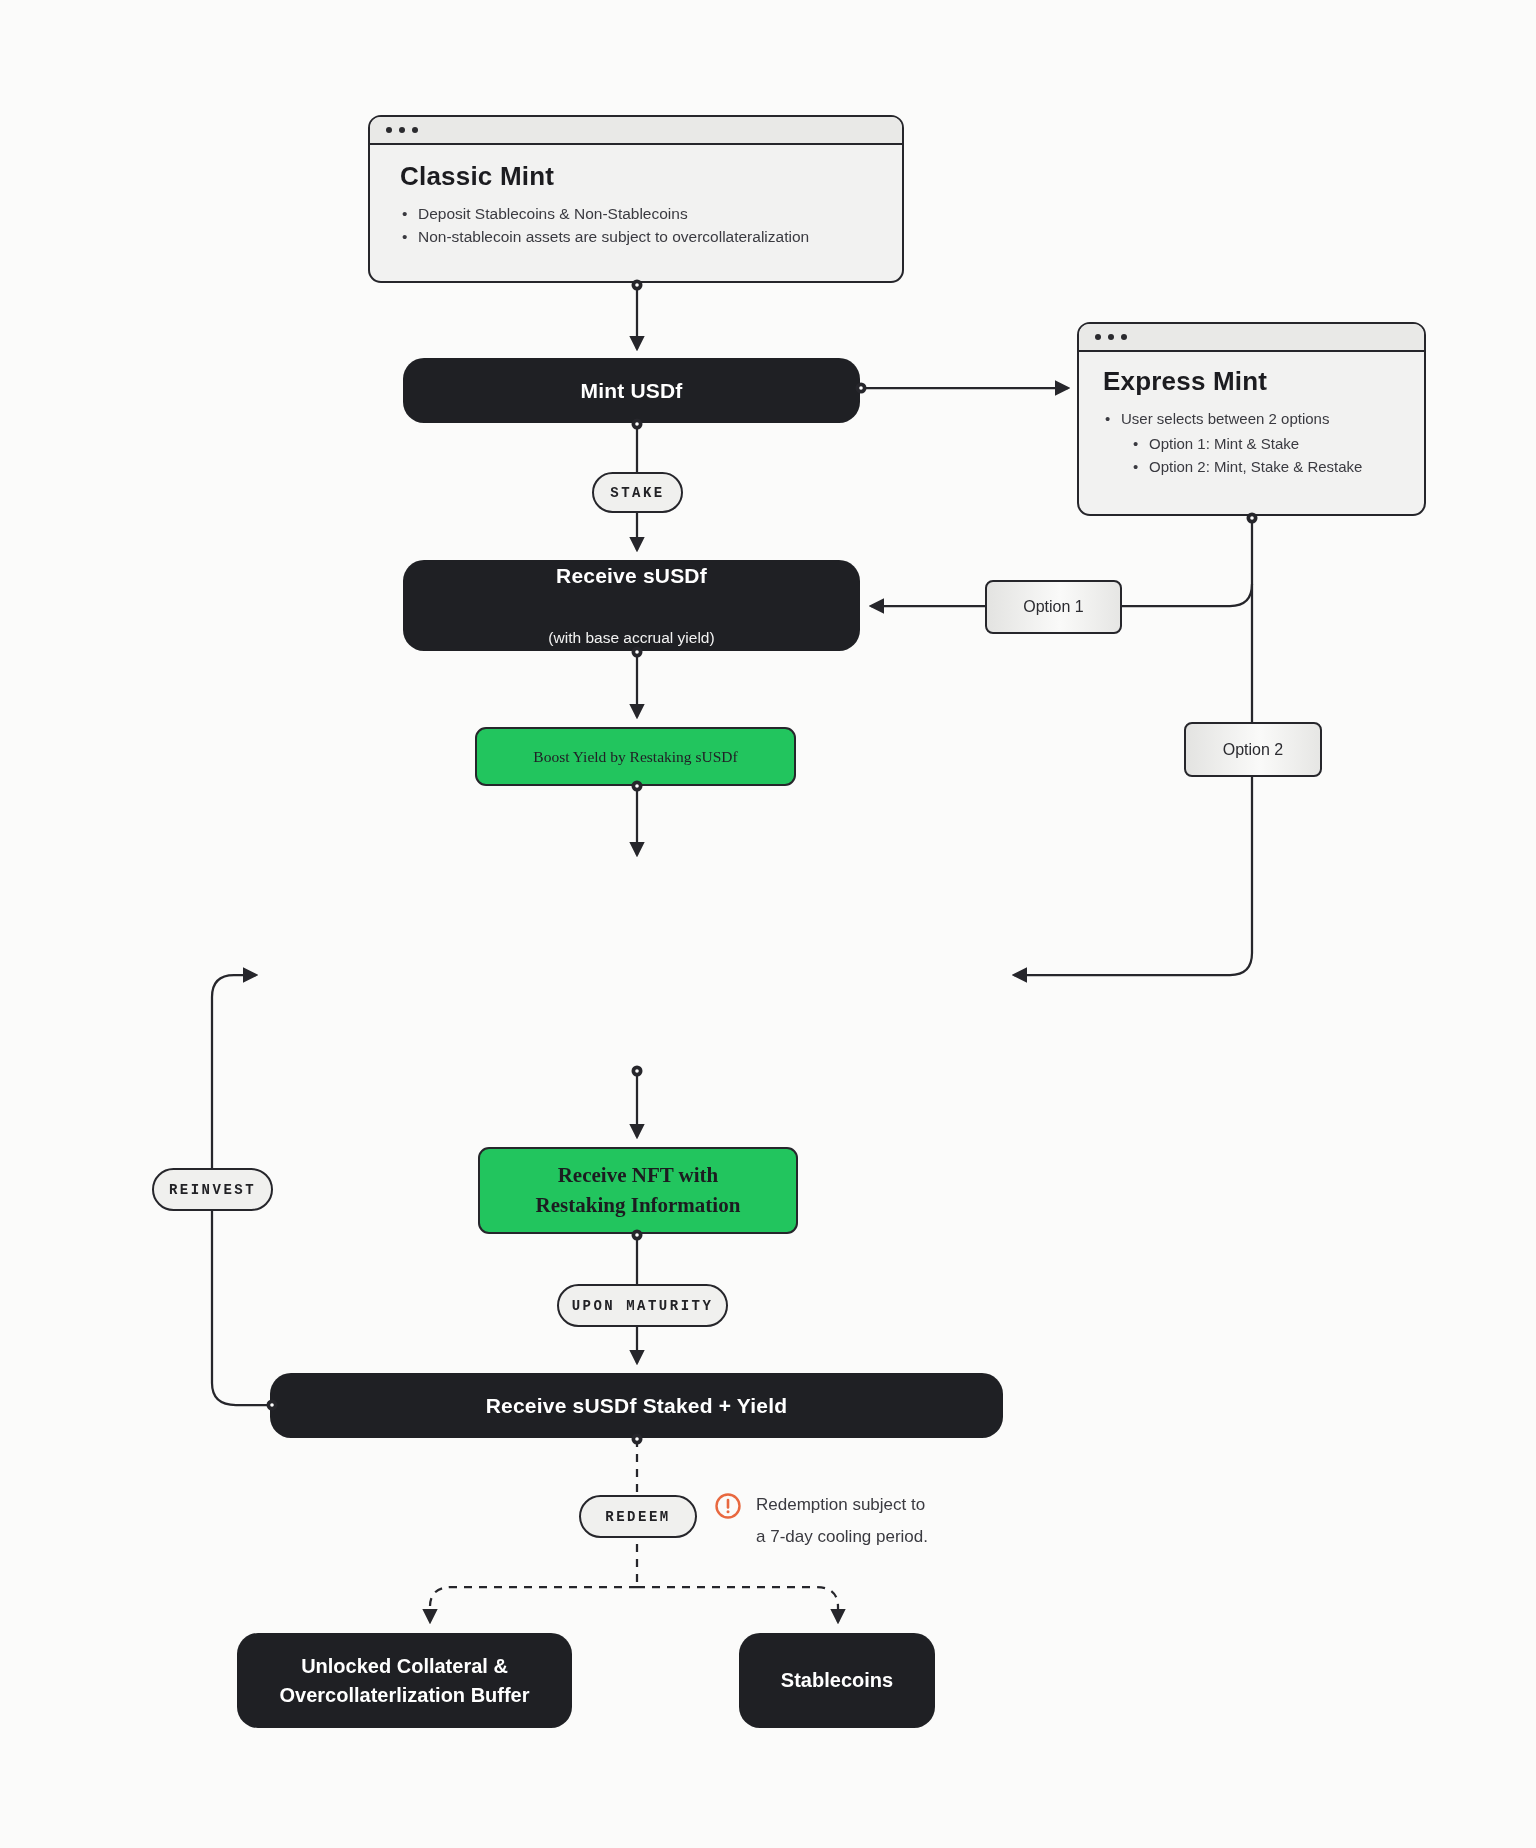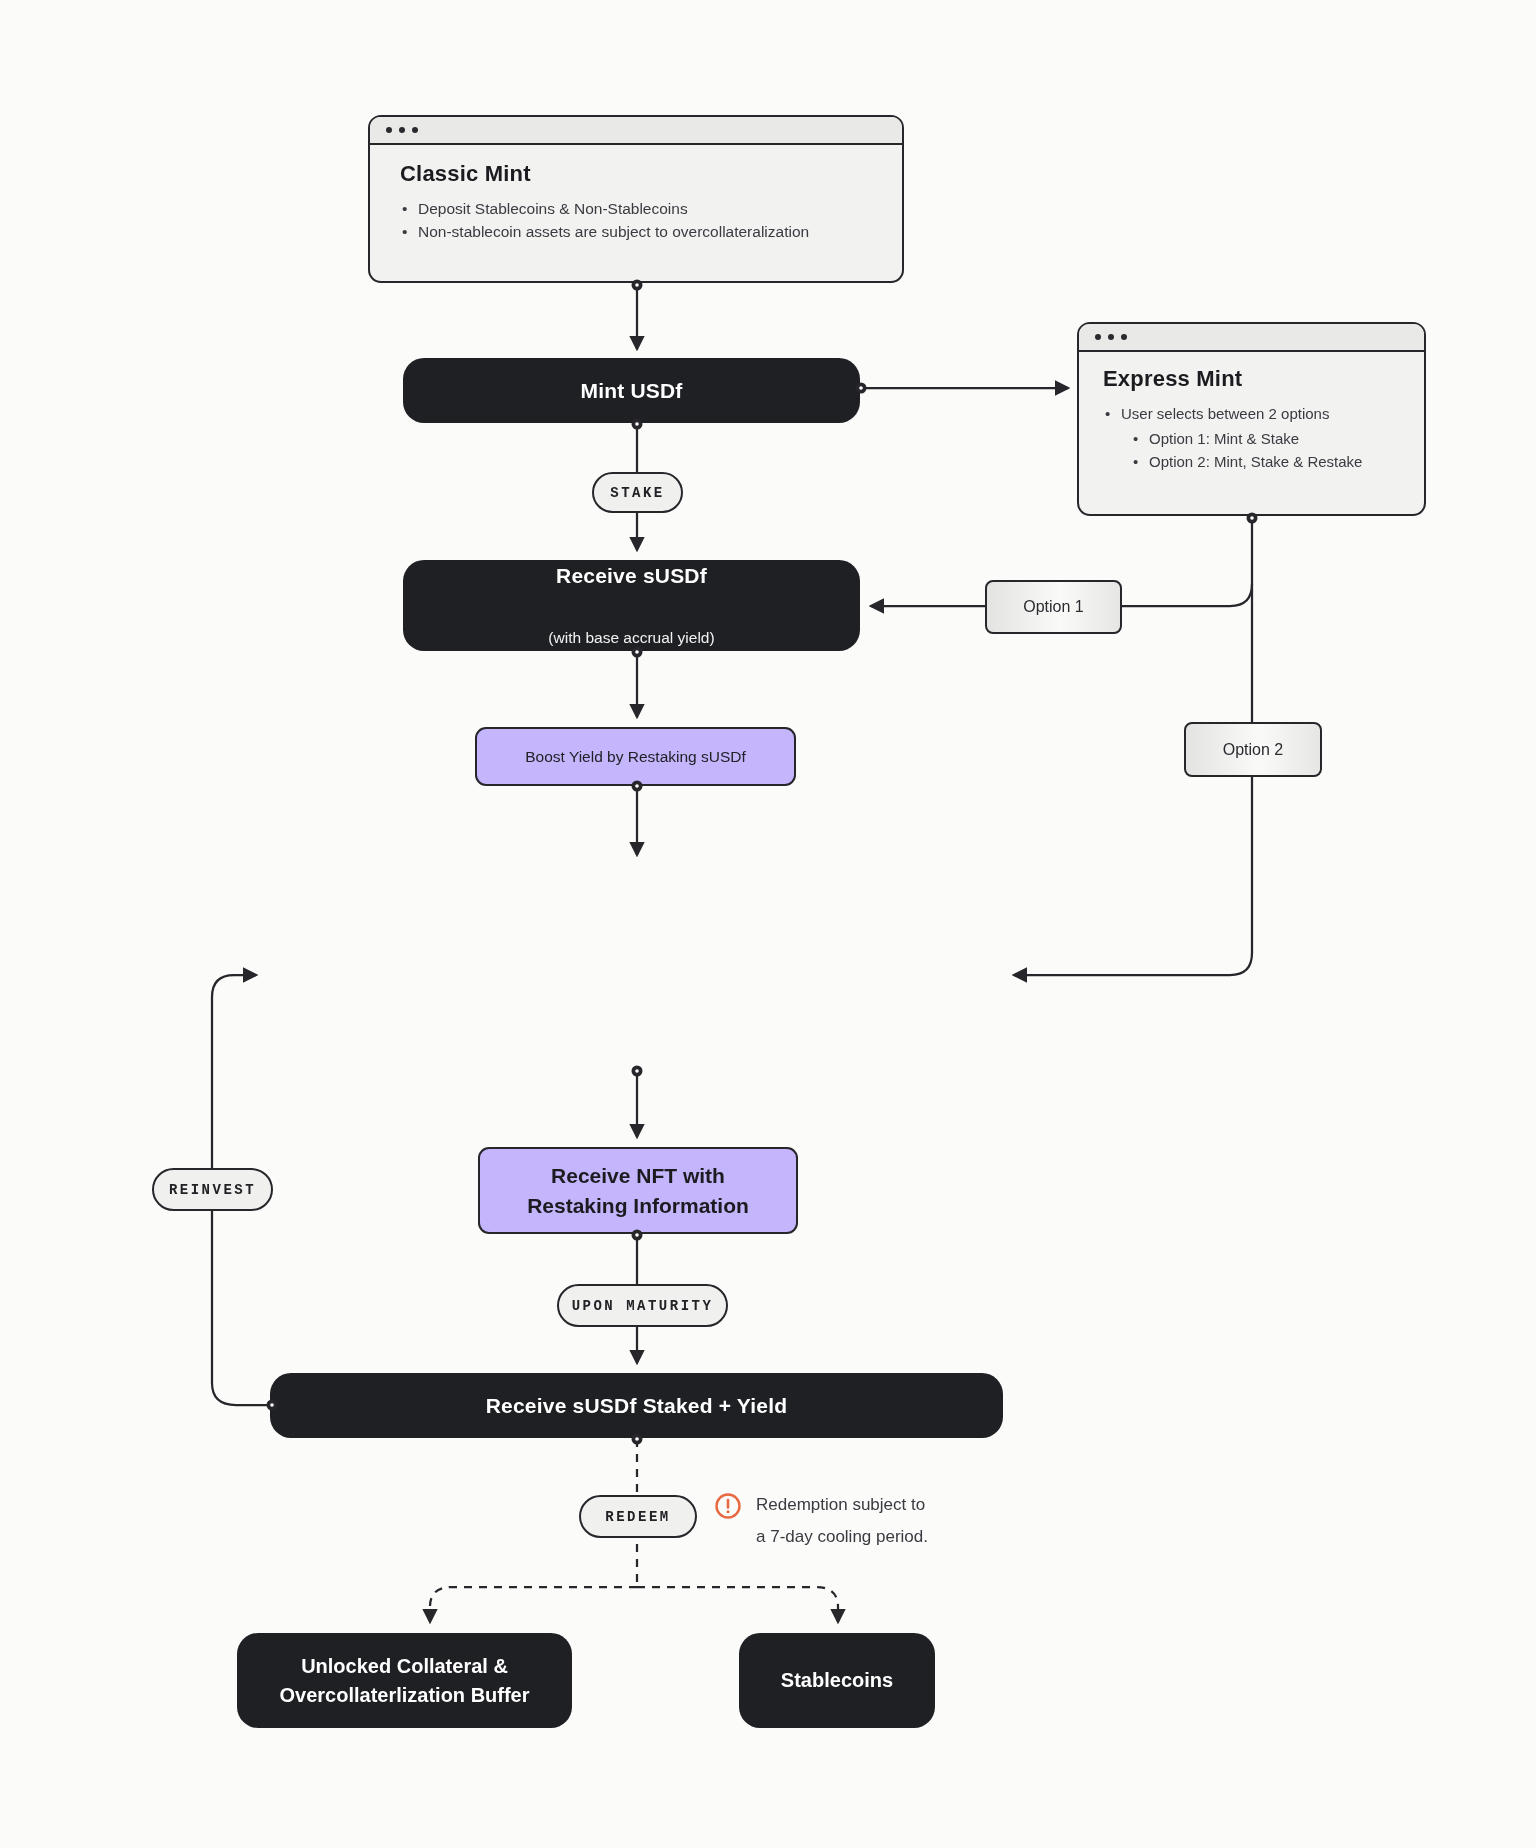--- a/index.html
+++ b/index.html
@@ -14,37 +14,37 @@
   
   .window{
     background:#f2f2f1;border:2.5px solid #26262b;border-radius:13px;
   }
   .winhead{
     height:26px;border-bottom:2.5px solid #26262b;background:#e9e9e7;
     border-radius:10px 10px 0 0;display:flex;align-items:center;padding-left:16px;gap:7px;
   }
   .windot{width:6px;height:6px;border-radius:50%;background:#2a2a2e;}
   .winbody{padding:16px 30px 10px 30px;}
-  .wintitle{font-size:22px;font-weight:700;letter-spacing:.2px;color:#1c1c20;}
+  .wintitle{font-size:26px;font-weight:700;letter-spacing:.2px;color:#1c1c20;}
   ul.blt{list-style:none;margin:10px 0 0 0;padding:0;font-size:15.5px;color:#3a3a40;}
   ul.blt li{position:relative;padding-left:18px;line-height:23px;}
   ul.blt li::before{content:"•";position:absolute;left:2px;color:#3a3a40;}
   ul.blt.sub{margin:0 0 0 28px;}
   
   .dark{
     background:#1f2024;border-radius:21px;color:#fff;display:flex;flex-direction:column;
     align-items:center;justify-content:center;text-align:center;
   }
   .dark .t1{font-size:21px;font-weight:700;letter-spacing:.2px;}
   .dark .t2{font-size:15.5px;font-weight:400;margin-top:5px;color:#f2f2f2;}
   .dark .t-multi{font-size:20px;font-weight:700;line-height:1.45;}
   
   .light{
-    background:#c4b5fd;border:2.5px solid #26262b;border-radius:11px;display:flex;
-    align-items:center;justify-content:center;text-align:center;
+    background:#22c55e;border:2.5px solid #26262b;border-radius:11px;display:flex;
+    align-items:center;justify-content:center;text-align:center;font-family:Liberation Serif, serif;
   }
   .light.plain{font-size:15.5px;color:#212126;}
   .light.bold{font-size:21px;font-weight:700;line-height:1.4;color:#1c1c20;}
   
   .pill{
     background:#f0f0ee;border:2.5px solid #26262b;border-radius:999px;
     display:flex;align-items:center;justify-content:center;
     font-family:"Liberation Mono",monospace;font-size:14px;font-weight:700;
     letter-spacing:2.5px;color:#222226;
   }

